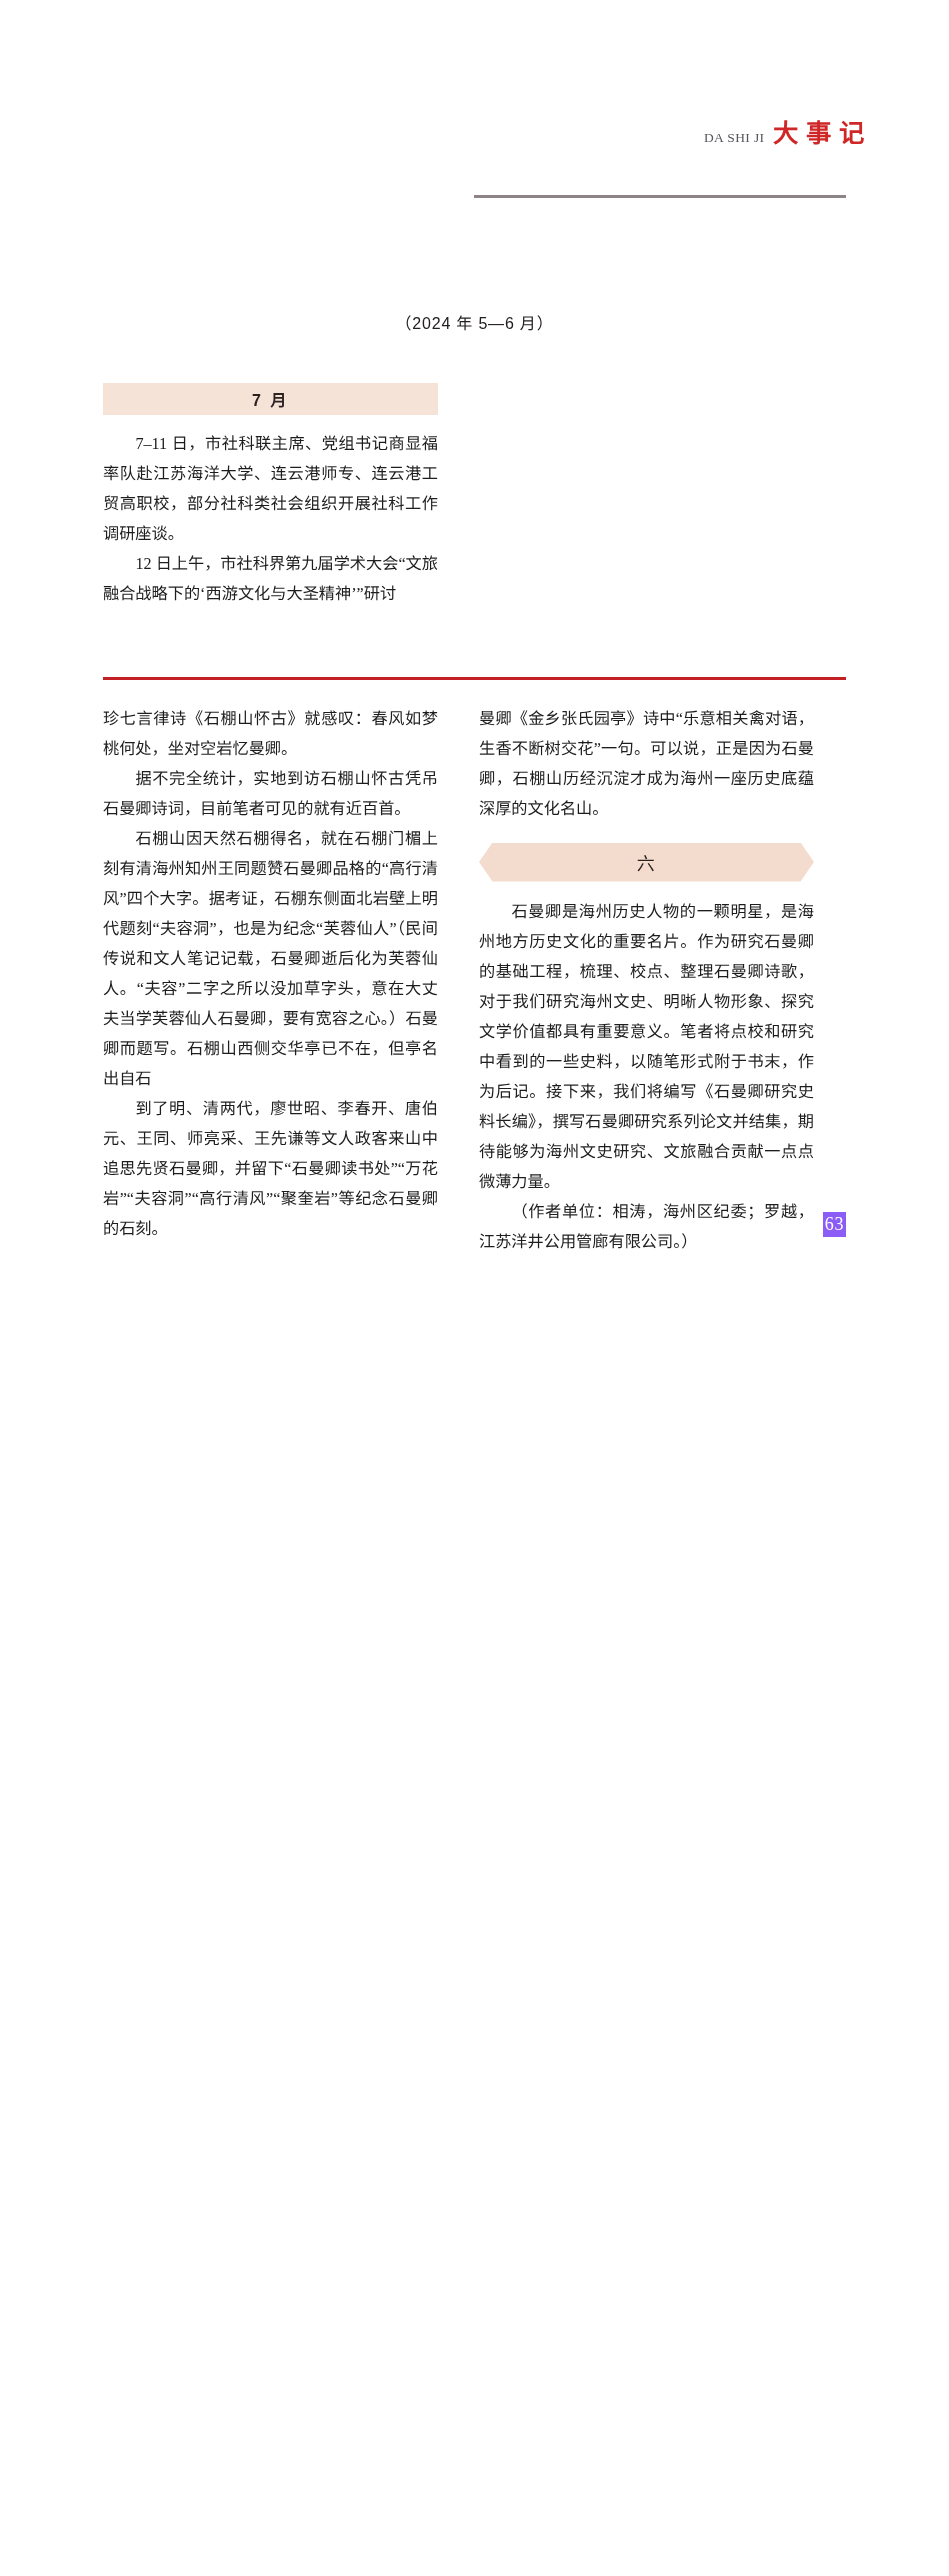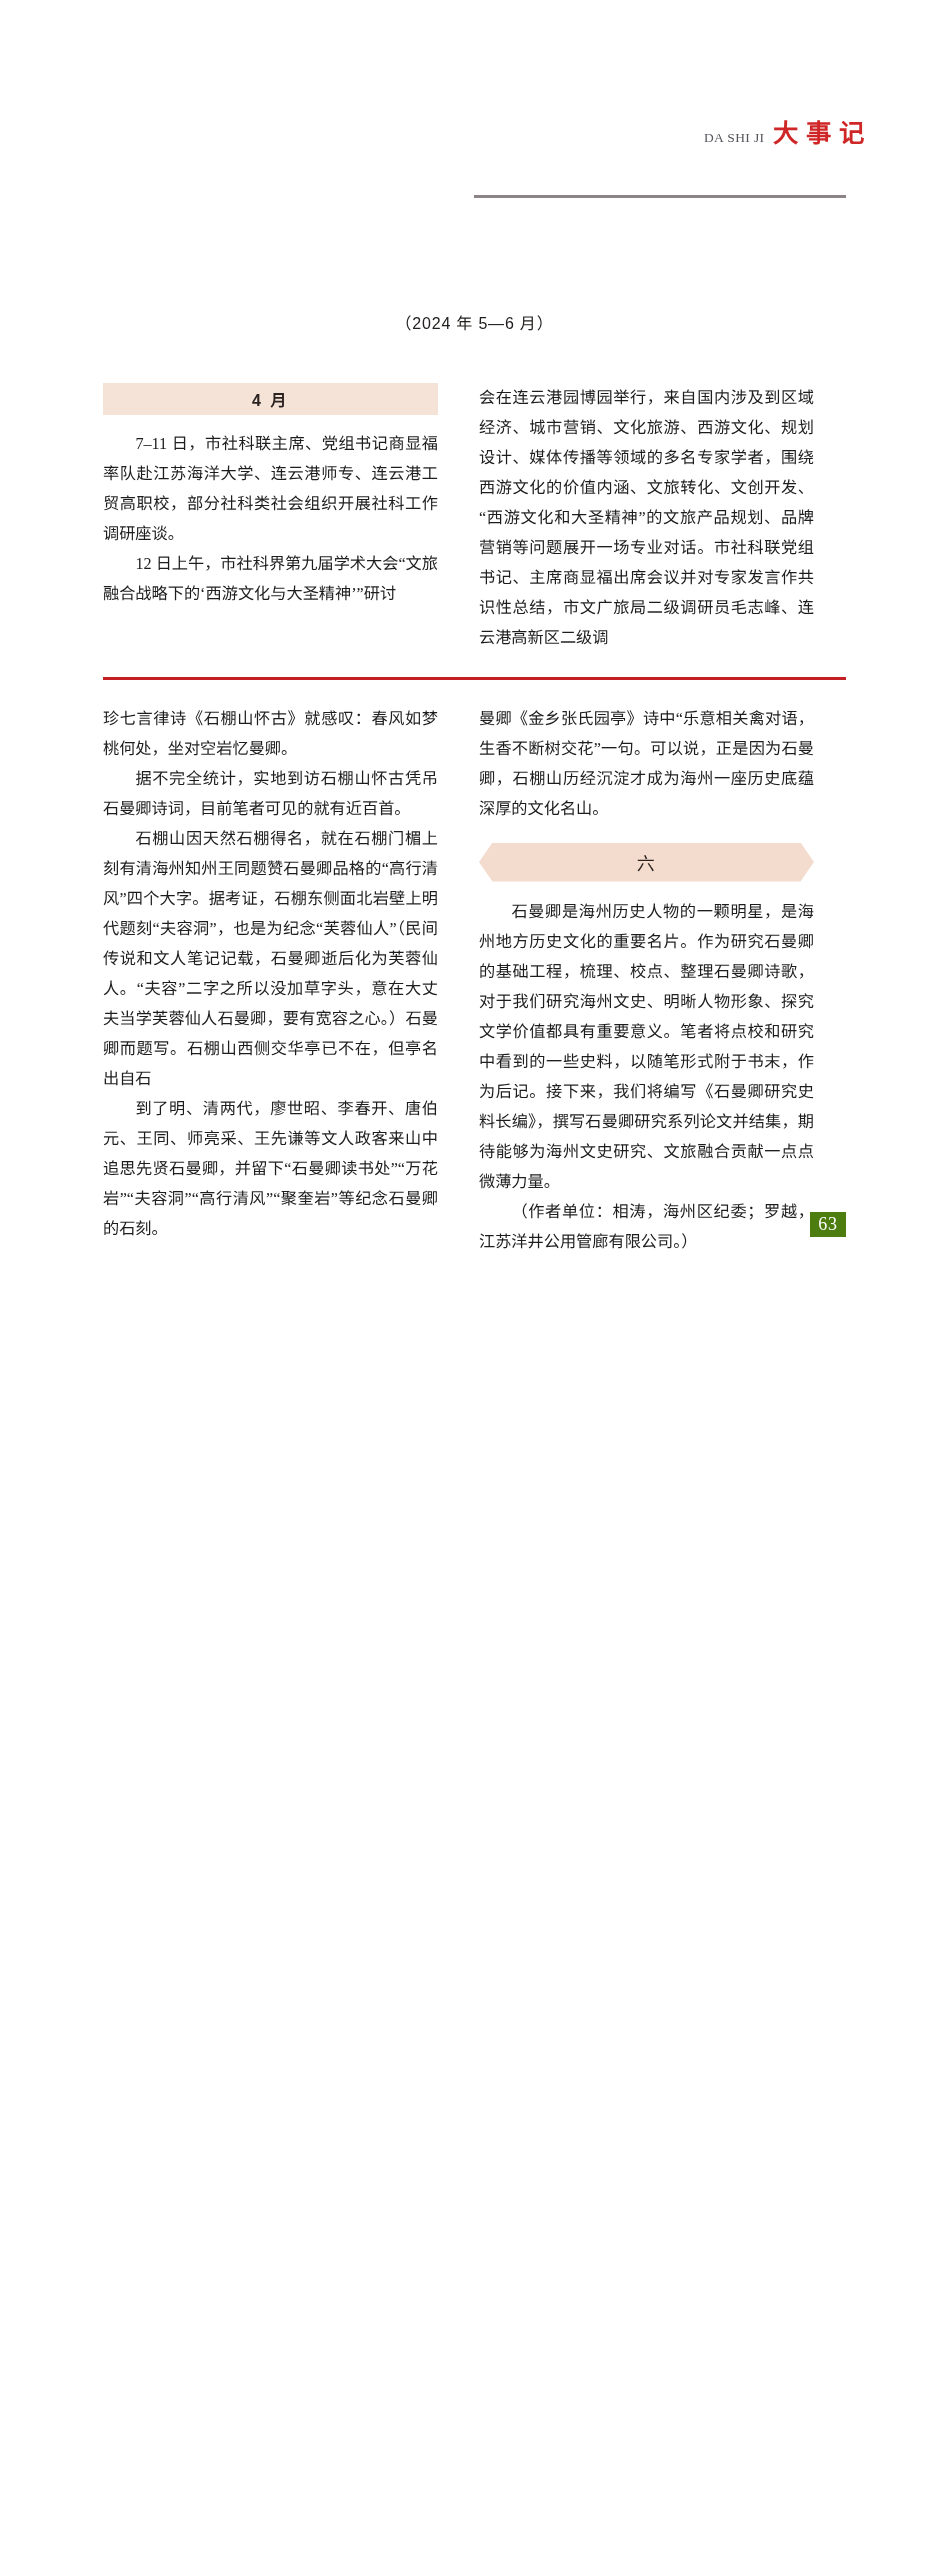--- a/index.html
+++ b/index.html
@@ -145,23 +145,23 @@
   .red-rule {
     position: absolute;
     left: 103px;
     width: 743px;
     height: 2.5px;
     background: #c32026;
   }
 
   .folio {
     position: absolute;
-    width: 36px;
+    width: 23px;
     height: 25.4px;
-    background: #4d7c0f;
+    background: #8b5cf6;
     color: #ffffff;
     font-family: "Liberation Serif", "DejaVu Serif", serif;
     font-size: 18px;
     display: flex;
     align-items: center;
     justify-content: center;
     letter-spacing: 0.8px;
   }
 
   
@@ -177,26 +177,23 @@
       <span class="pinyin">DA SHI JI</span>
       <span class="hdr-cn">大事记</span>
     </div>
     <div class="hdr-rule"></div>
   </div>
 
   <div class="doc-subtitle">（2024 年 5—6 月）</div>
 
   <div class="cols" style="left:103px; top:383px;">
     <div class="col">
-      <div class="month-banner">4 月</div>
+      <div class="month-banner">7 月</div>
       <p class="body">7–11 日，市社科联主席、党组书记商显福率队赴江苏海洋大学、连云港师专、连云港工贸高职校，部分社科类社会组织开展社科工作调研座谈。</p>
       <p class="body">12 日上午，市社科界第九届学术大会“文旅融合战略下的‘西游文化与大圣精神’”研讨</p>
-    </div>
-    <div class="col">
-      <p class="body noindent">会在连云港园博园举行，来自国内涉及到区域经济、城市营销、文化旅游、西游文化、规划设计、媒体传播等领域的多名专家学者，围绕西游文化的价值内涵、文旅转化、文创开发、“西游文化和大圣精神”的文旅产品规划、品牌营销等问题展开一场专业对话。市社科联党组书记、主席商显福出席会议并对专家发言作共识性总结，市文广旅局二级调研员毛志峰、连云港高新区二级调</p>
     </div>
   </div>
 
   <div class="red-rule" style="top:677px;"></div>
 
   <div class="cols" style="left:103px; top:704px;">
     <div class="col">
       <p class="body noindent">珍七言律诗《石棚山怀古》就感叹：春风如梦桃何处，坐对空岩忆曼卿。</p>
       <p class="body">据不完全统计，实地到访石棚山怀古凭吊石曼卿诗词，目前笔者可见的就有近百首。</p>
       <p class="body">石棚山因天然石棚得名，就在石棚门楣上刻有清海州知州王同题赞石曼卿品格的“高行清风”四个大字。据考证，石棚东侧面北岩壁上明代题刻“夫容洞”，也是为纪念“芙蓉仙人”（民间传说和文人笔记记载，石曼卿逝后化为芙蓉仙人。“夫容”二字之所以没加草字头，意在大丈夫当学芙蓉仙人石曼卿，要有宽容之心。）石曼卿而题写。石棚山西侧交华亭已不在，但亭名出自石</p>

